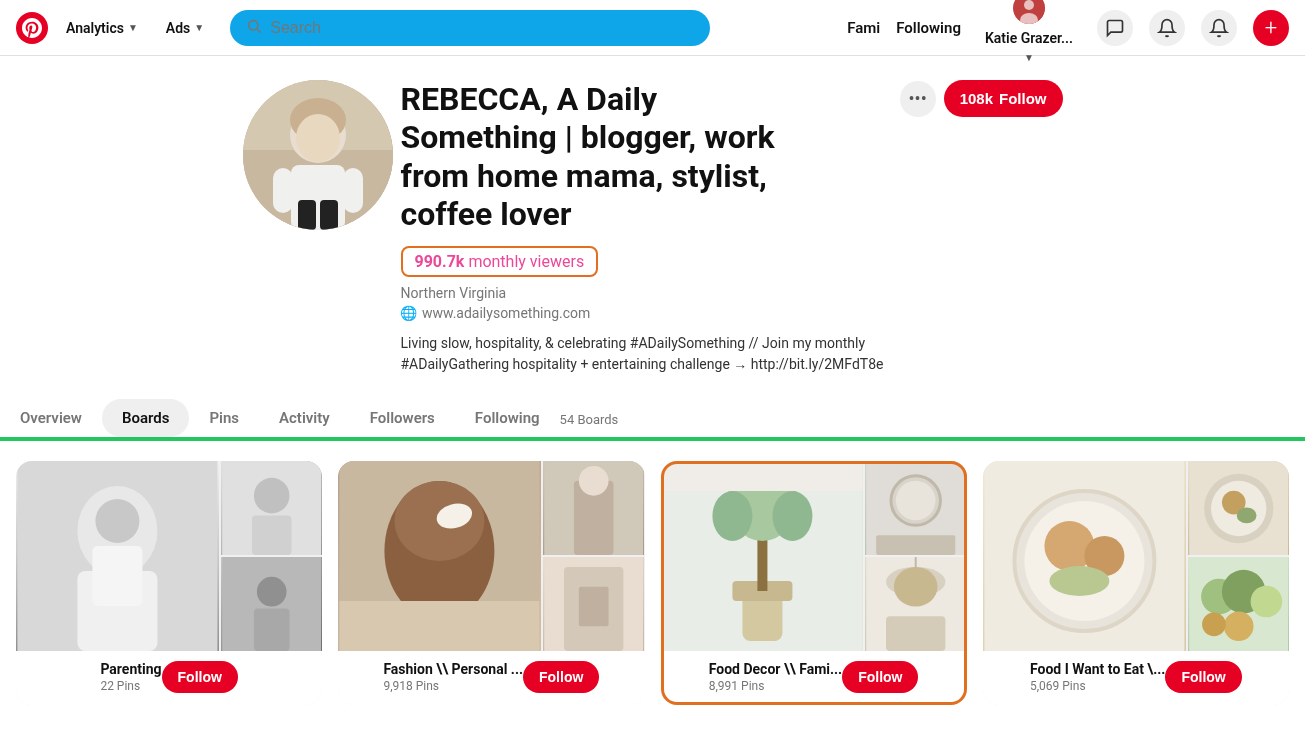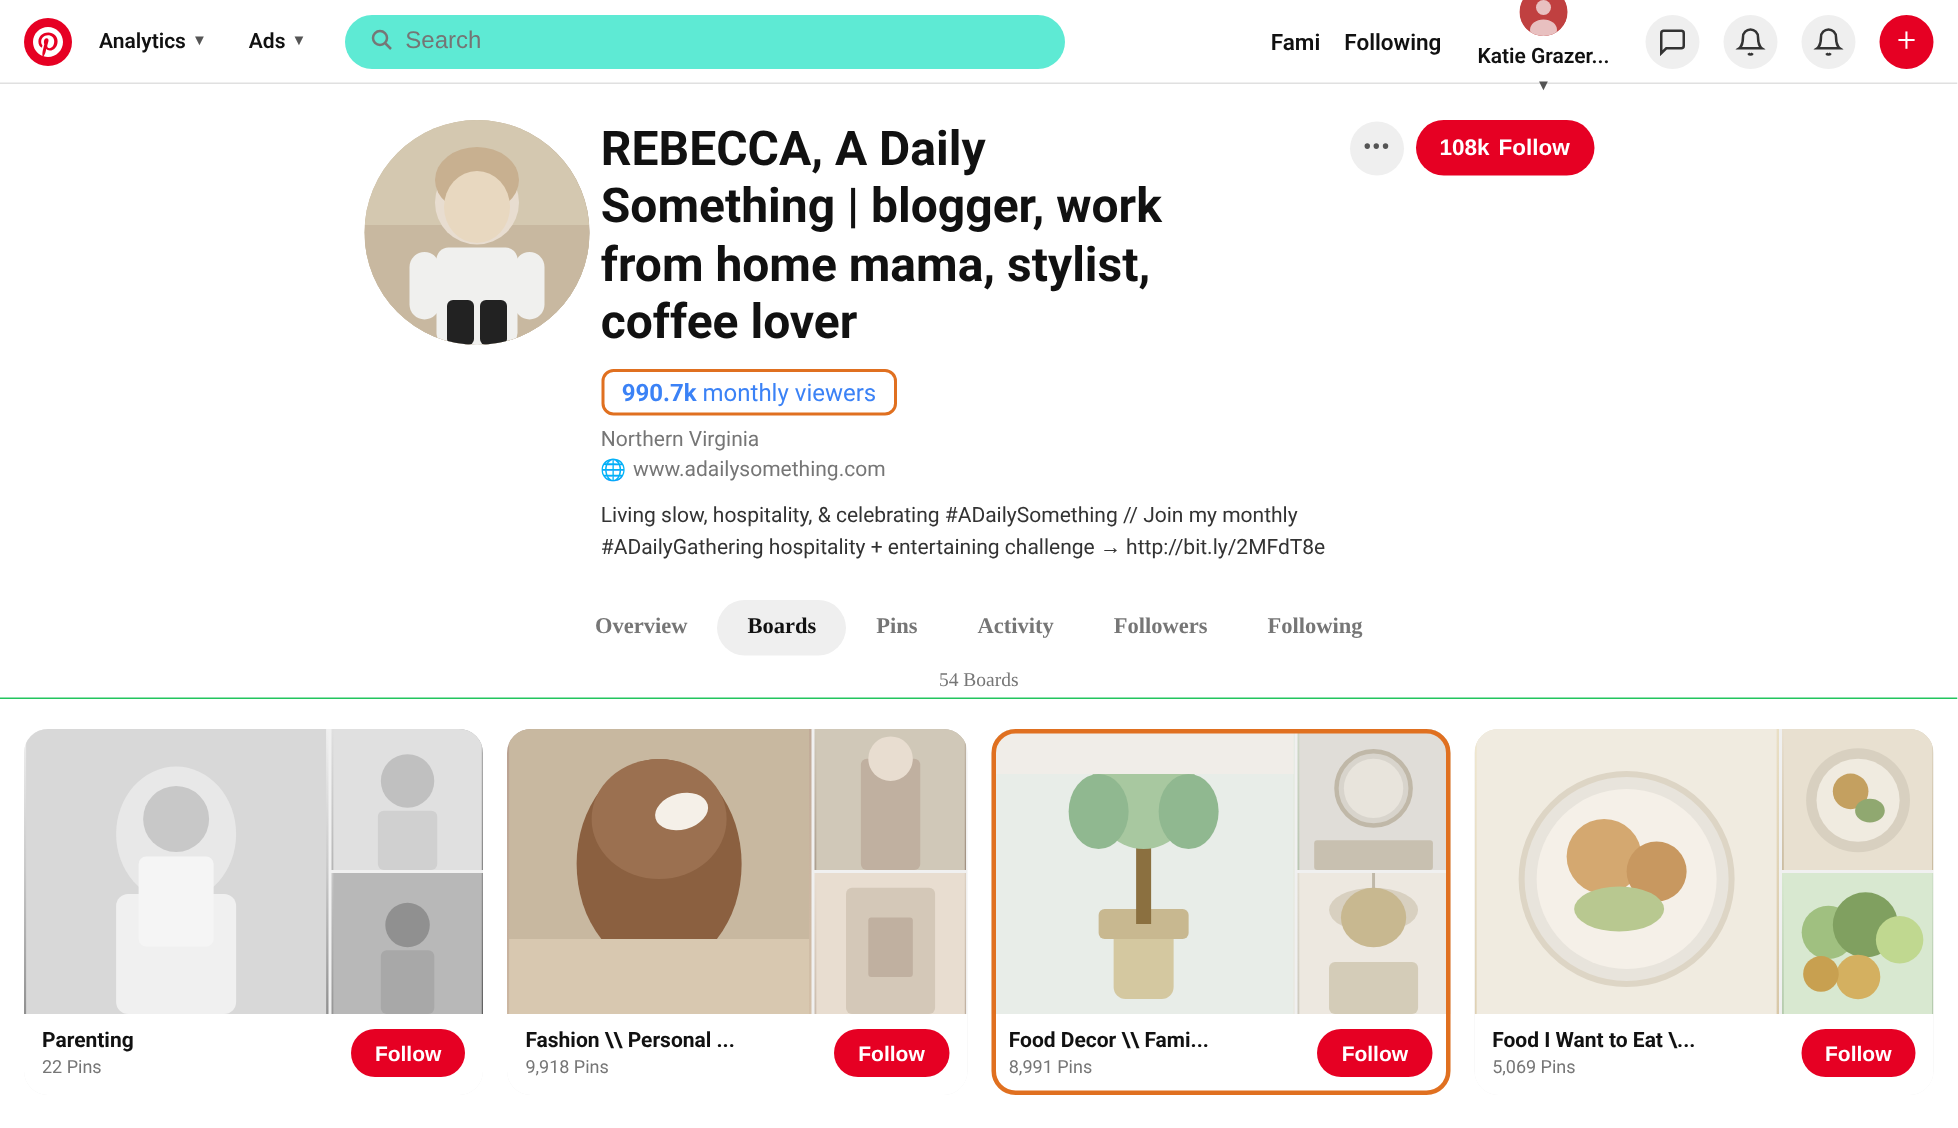--- a/index.html
+++ b/index.html
@@ -35,21 +35,21 @@
     }
     .chevron { font-size: 10px; color: #555; }
     .search-bar {
       flex: 1;
       margin: 0 16px;
       max-width: 480px;
     }
     .search-input-wrapper {
       display: flex;
       align-items: center;
-      background: #5eead4;
+      background: #0ea5e9;
       border-radius: 24px;
       padding: 8px 16px;
       gap: 8px;
     }
     .search-icon-svg { color: #767676; font-size: 16px; }
     .search-input {
       border: none;
       background: transparent;
       outline: none;
       font-size: 16px;
@@ -191,21 +191,21 @@
       font-size: 15px;
       font-weight: 600;
     }
     .monthly-viewers-badge {
       display: inline-block;
       border: 2px solid #e07020;
       border-radius: 8px;
       padding: 4px 12px;
       margin: 12px 0 8px 0;
       font-size: 16px;
-      color: #3b82f6;
+      color: #ec4899;
     }
     .monthly-viewers-badge strong { font-weight: 700; }
     .profile-meta {
       display: flex;
       flex-direction: column;
       gap: 4px;
       margin-bottom: 12px;
     }
     .profile-location {
       color: #767676;
@@ -223,26 +223,24 @@
     }
     .profile-bio {
       font-size: 14px;
       color: #333;
       line-height: 1.5;
     }
 
     
     .tabs-section {
       display: flex;
-      flex-direction: column;
       align-items: center;
       margin-top: 24px;
-      border-bottom: 1px solid #22c55e;
+      border-bottom: 4px solid #22c55e;
       width: 100%;
-      font-family: Liberation Serif, serif;
     }
     .tabs-row {
       display: flex;
       gap: 0;
       align-items: center;
     }
     .tab {
       padding: 10px 20px;
       font-size: 15px;
       font-weight: 600;
@@ -289,21 +287,21 @@
       overflow: hidden;
     }
     .board-img-small {
       background: #bbb;
       overflow: hidden;
     }
 
     .board-footer {
       display: flex;
       align-items: center;
-      justify-content: space-between;
+      justify-content: center;
       padding: 10px 12px 12px 12px;
       background: #fff;
     }
     .board-info {}
     .board-name {
       font-size: 14px;
       font-weight: 700;
       color: #111;
       white-space: nowrap;
       overflow: hidden;

